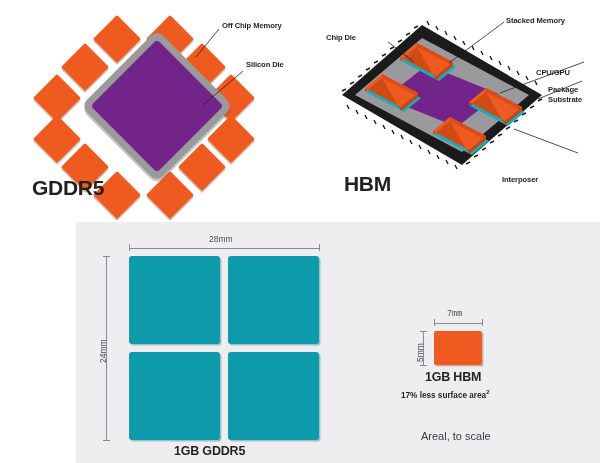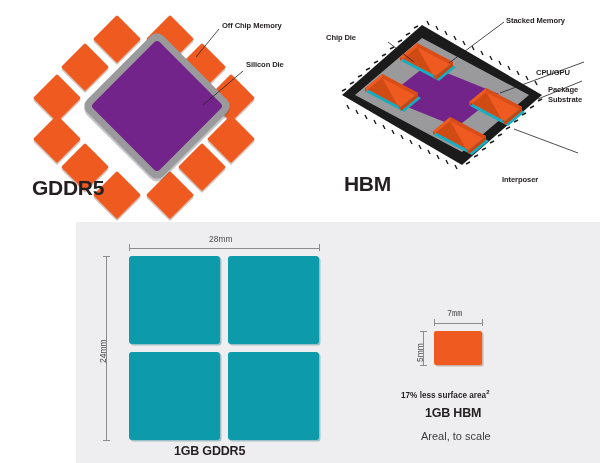--- a/index.html
+++ b/index.html
@@ -322,18 +322,18 @@
   <div class="dimline h" style="left:358px; top:101px; width:48px;"></div>
   <div class="dimtick v" style="left:358px; top:97px;"></div>
   <div class="dimtick v" style="left:406px; top:97px;"></div>
   <div class="dimlabel" style="left:371px; top:87px;font-family:Liberation Mono, monospace;">7mm</div>
 
   <div class="dimline v" style="left:347px; top:109px; height:34px;"></div>
   <div class="dimtick h" style="left:344px; top:109px;"></div>
   <div class="dimtick h" style="left:344px; top:143px;"></div>
   <div class="dimlabel rot" style="left:339px; top:140px;">5mm</div>
 
-  <div class="captionbold" style="left:349px; top:148px;margin-top:36px;">1GB HBM</div>
+  <div class="captionbold" style="left:349px; top:148px;">1GB HBM</div>
 
   <div class="captionsmall" style="left:325px; top:167px;"><span>17% less surface area</span><sup>2</sup></div>
 
   <div id="areal-note" style="left:345px; top:208px;">Areal, to scale</div>
 </div>
 
 </body></html>

